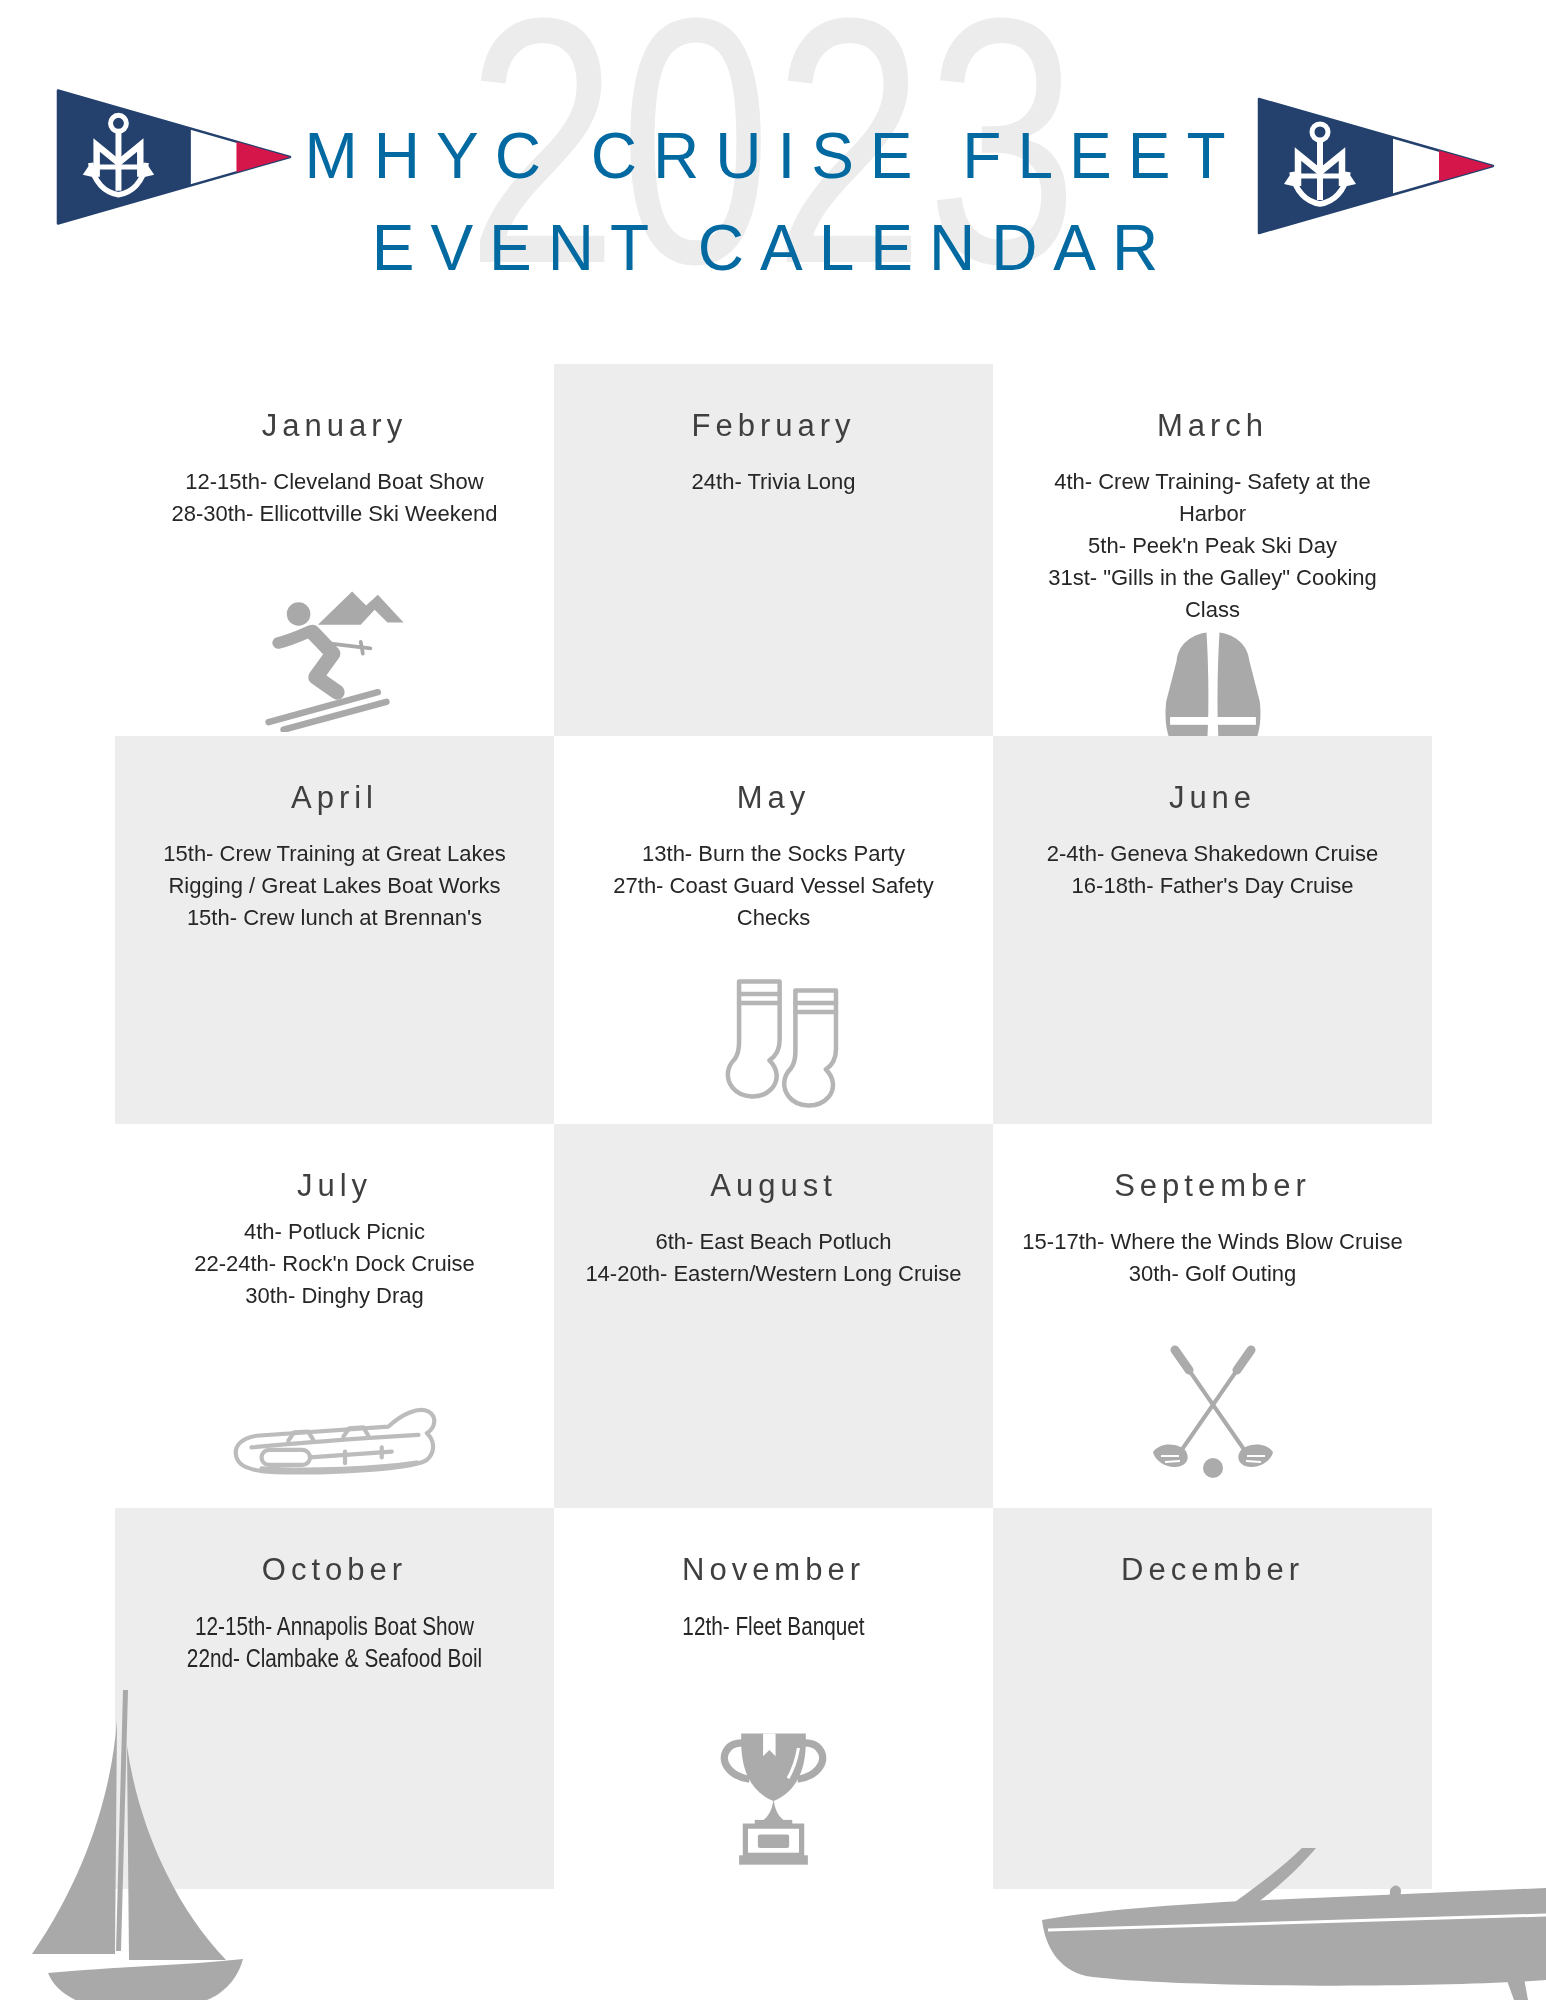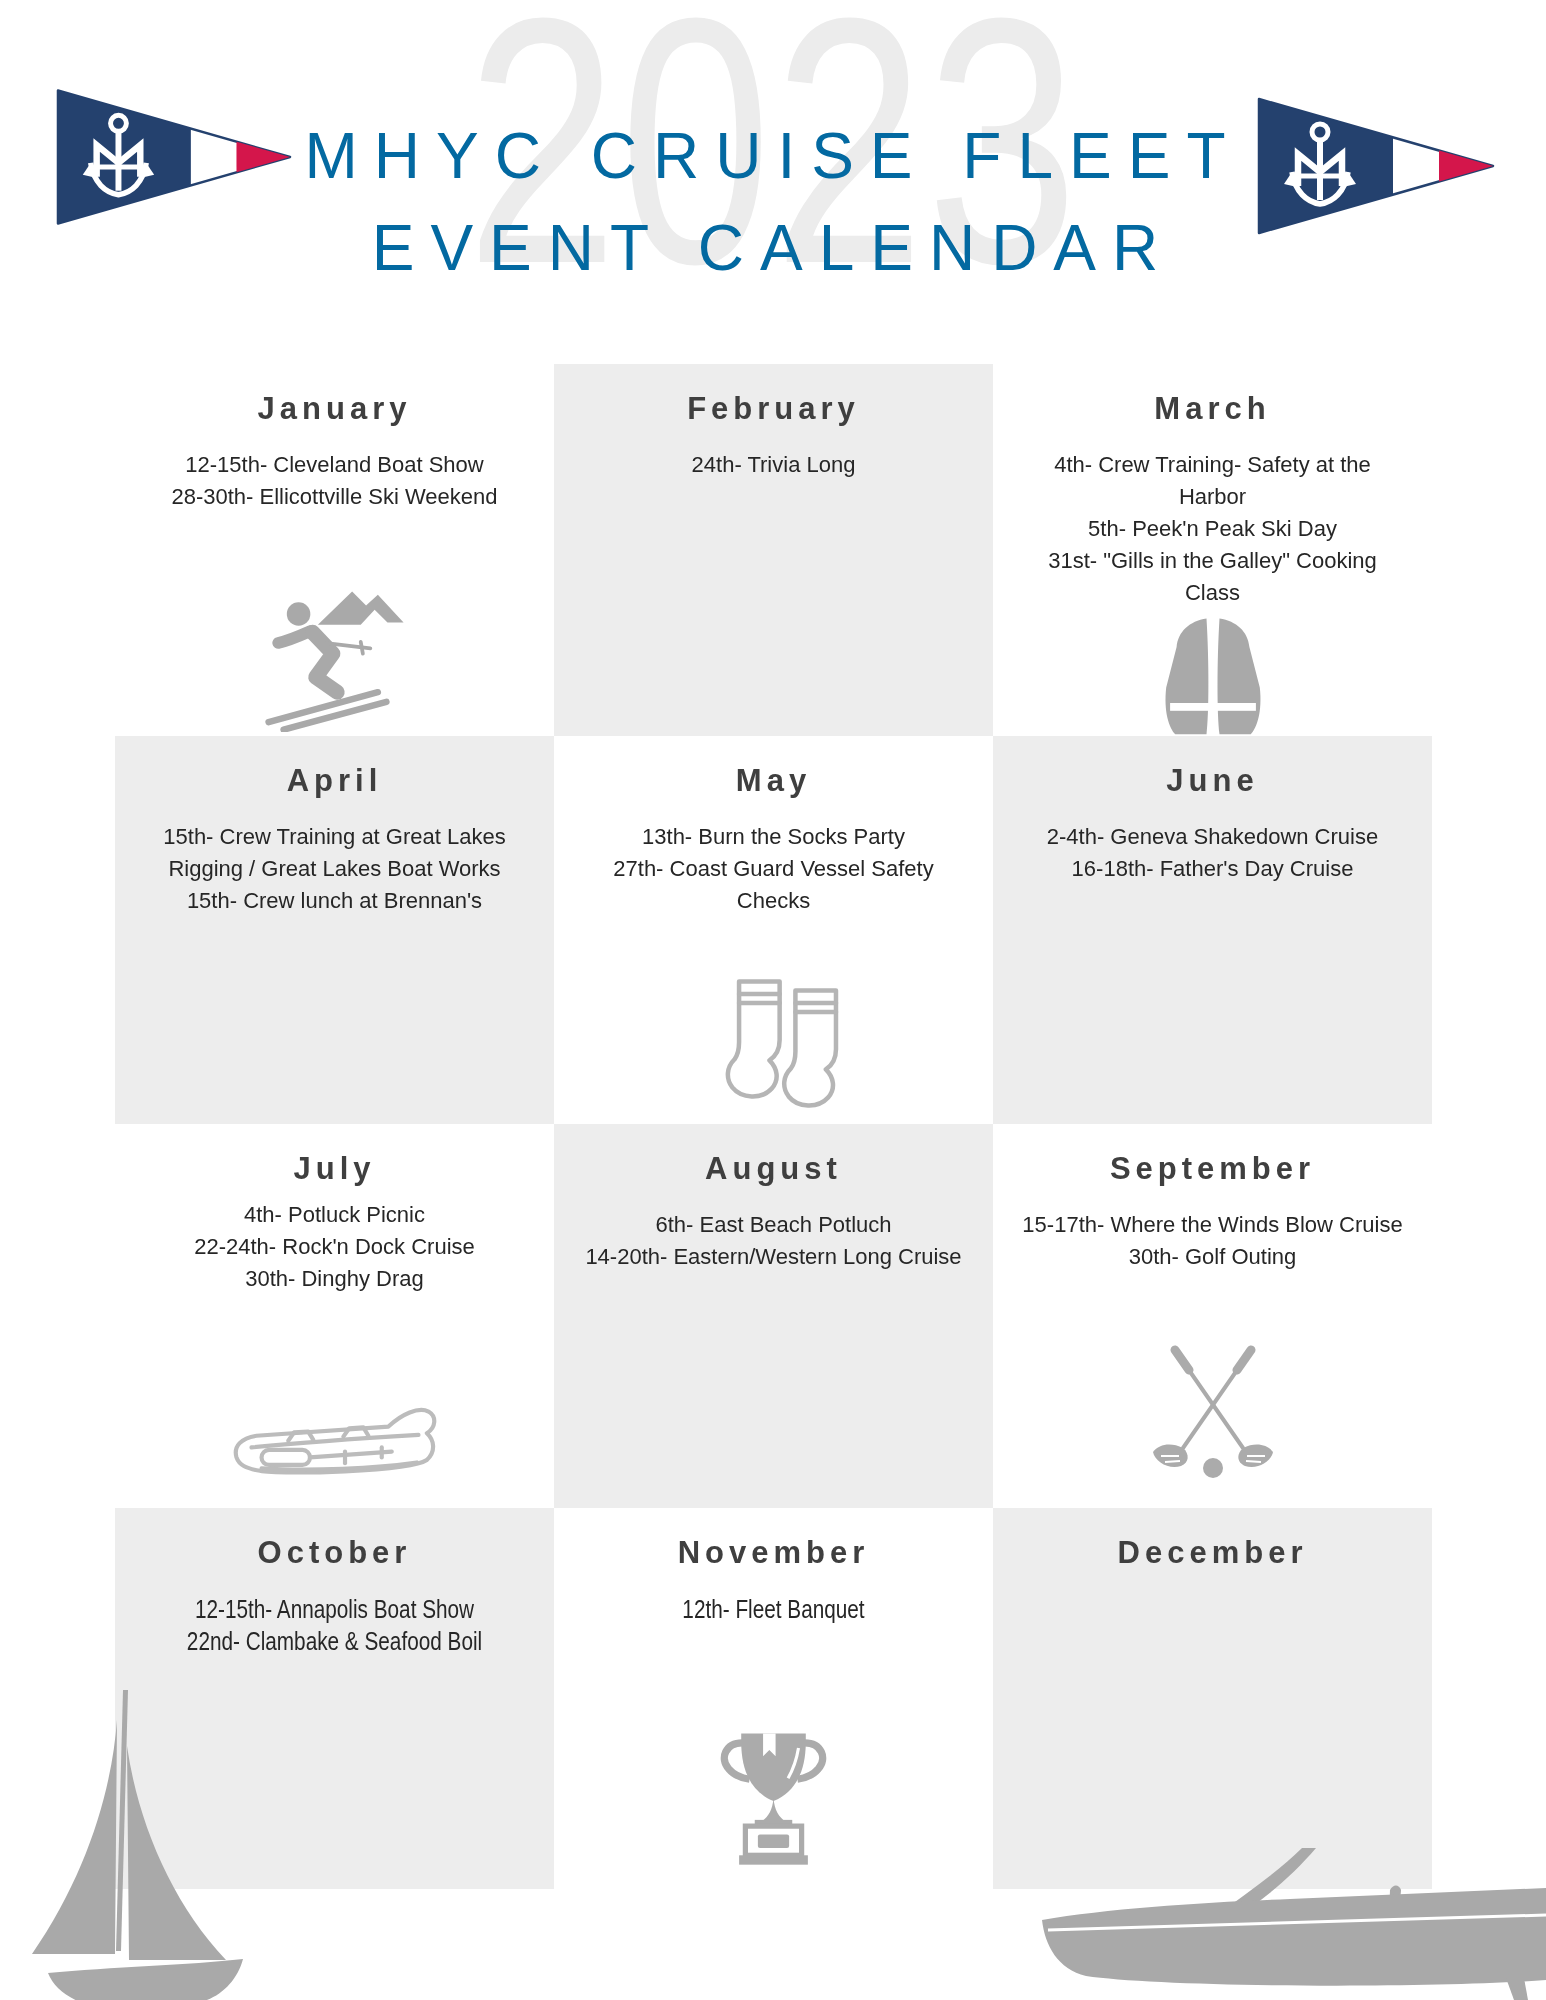--- a/index.html
+++ b/index.html
@@ -18,21 +18,21 @@
   .burgee.right{left:1252px;top:96px;width:248px;height:140px;}
   .burgee svg{width:100%;height:100%;display:block;}
 
   
   .grid{position:absolute;left:115px;top:364px;width:1317px;height:1525px;z-index:1;
         display:grid;grid-template-columns:439px 439px 439px;
         grid-template-rows:372px 388px 384px 381px;}
   .cell{display:flex;flex-direction:column;align-items:center;text-align:center;
         padding:0 26px;box-sizing:border-box;background:#ffffff;}
   .cell.gray{background:#ededed;align-items:center;}
-  .month-name{margin-top:27px;font-size:31px;letter-spacing:5px;color:#3f3f3f;font-weight:700;}
+  .month-name{margin-top:44px;font-size:31px;letter-spacing:5px;color:#3f3f3f;font-weight:400;}
   .events{margin-top:22px;width:100%;}
   .event{font-size:22px;line-height:32px;color:#262626;}
   .narrow .event{font-size:25px;transform:scaleX(0.83);transform-origin:50% 50%;}
   .icon-wrap{margin-top:auto;line-height:0;}
   .icon-wrap svg{display:block;}
   .iw-skier{margin-bottom:4px;}
   .iw-vest{margin-bottom:-6px;}
   .iw-socks{margin-bottom:14px;}
   .iw-dinghy{margin-bottom:18px;}
   .iw-golf{margin-bottom:24px;}

